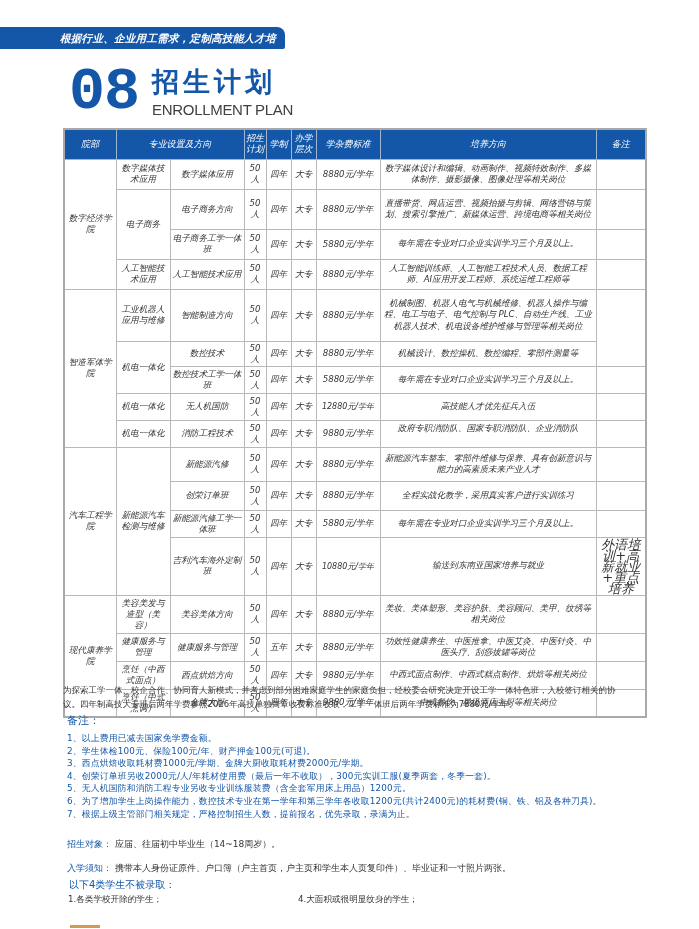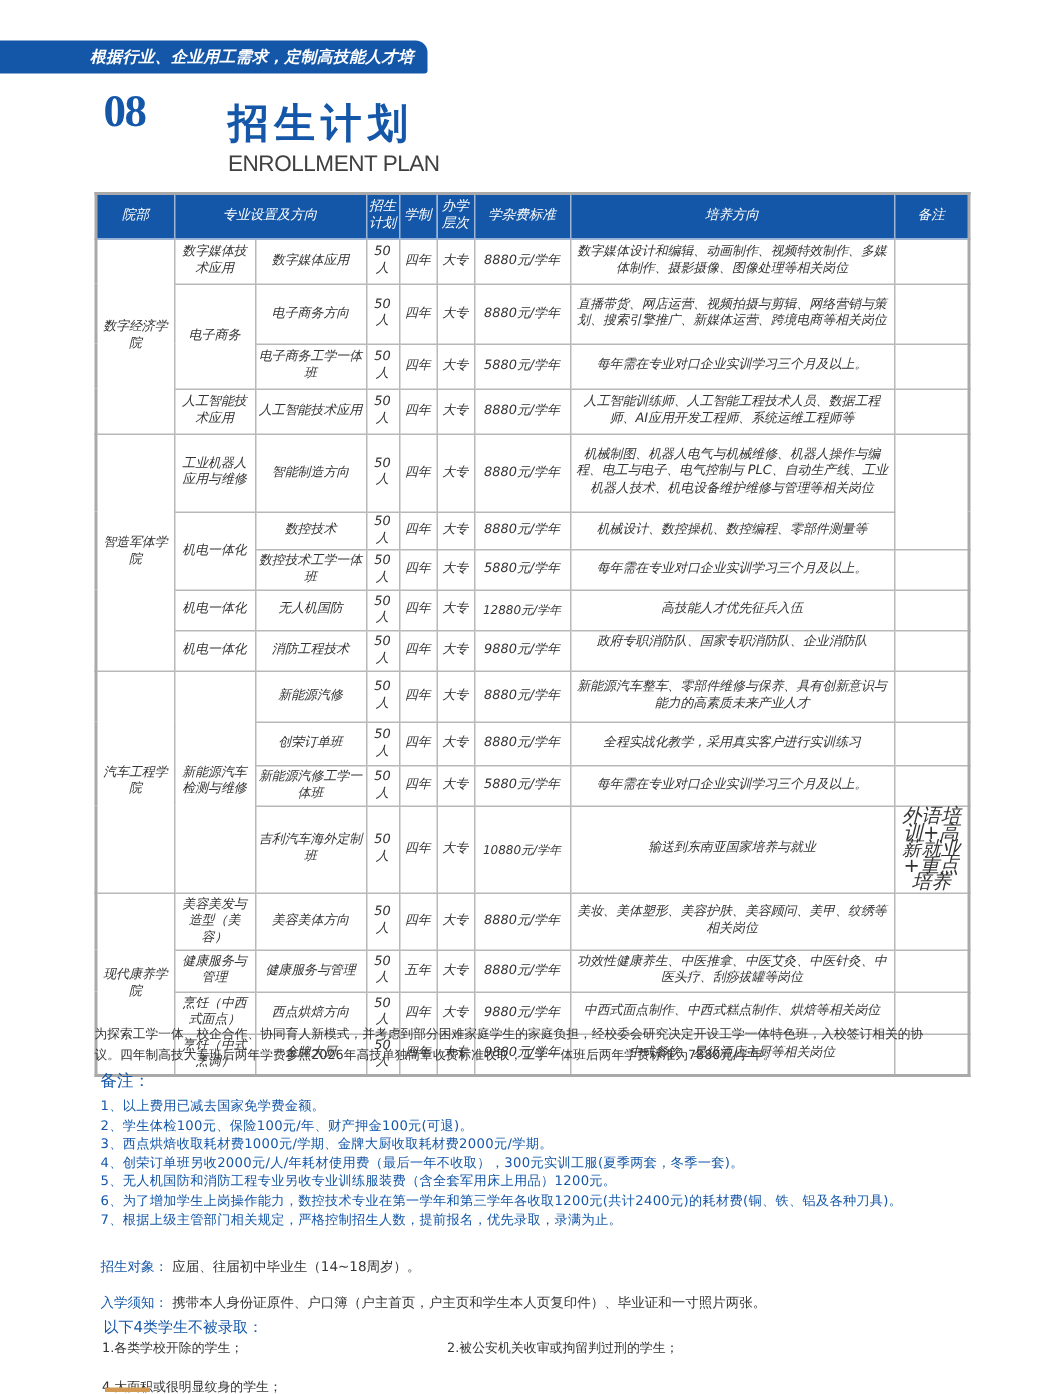--- a/index.html
+++ b/index.html
@@ -6,22 +6,22 @@
   html, body { width: 699px; height: 929px; background: #ffffff; overflow: hidden; }
   body { position: relative; font-family: "DejaVu Sans", "Liberation Sans", sans-serif; color: #333; }
 
   .banner {
     position: absolute; left: 0; top: 27px; width: 285px; height: 22px;
     background: #1457a8; border-top-right-radius: 8px; border-bottom-right-radius: 2px;
     color: #fff; font-size: 10.5px; font-style: italic; font-weight: bold;
     line-height: 22px; padding-left: 60px; letter-spacing: 0.3px;
   }
   .title-num {
-    position: absolute; left: 69px; top: 58px; font-family: Liberation Serif, serif;
-    font-size: 30px; font-weight: bold; color: #1457a8; letter-spacing: -1px;
+    position: absolute; left: 69px; top: 58px; font-family: Liberation Mono, monospace;
+    font-size: 60px; font-weight: bold; color: #1457a8; letter-spacing: -1px;
   }
   .title-cn {
     position: absolute; left: 152px; top: 64px; font-size: 27px; font-weight: bold;
     color: #1457a8; letter-spacing: 4px;
   }
   .title-en {
     position: absolute; left: 152px; top: 101px; font-family: "Liberation Sans", sans-serif;
     font-size: 15px; color: #404040; letter-spacing: -0.3px;
   }
 
@@ -298,17 +298,16 @@
 </div>
 
 <div class="admission">
   <span class="lbl">入学须知：</span>
   <span>携带本人身份证原件、户口簿（户主首页，户主页和学生本人页复印件）、毕业证和一寸照片两张。</span>
 </div>
 
 <div class="excl-title">以下4类学生不被录取：</div>
 <div class="excl">
   <div>1.各类学校开除的学生；</div>
-  <div>2.被公安机关收审或拘留判过刑的学生；</div>
   <div>4.大面积或很明显纹身的学生；</div>
 </div>
 
 <div class="accent-line"></div>
 
 </body></html>

